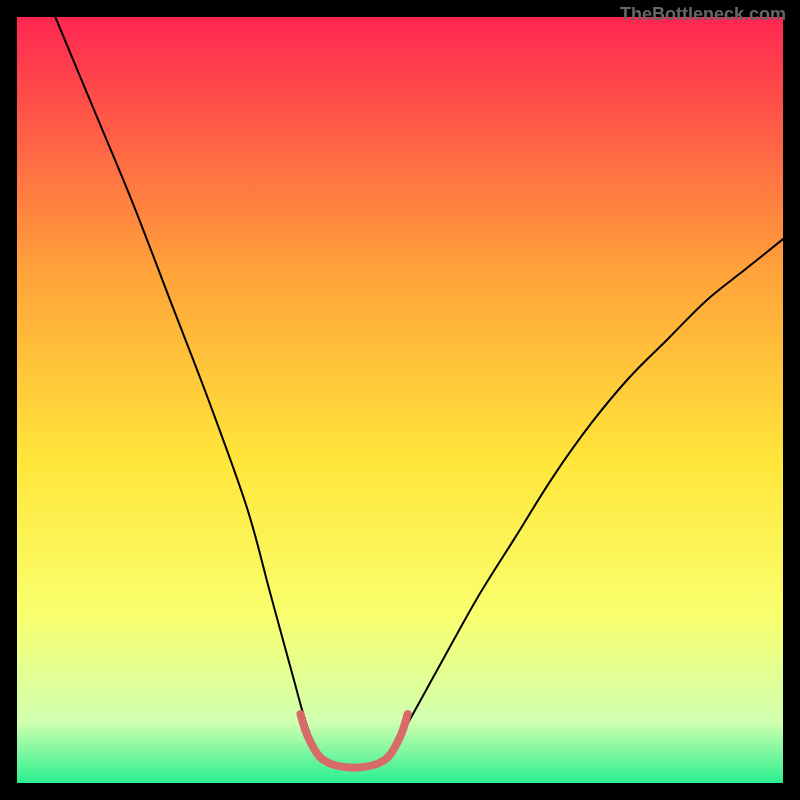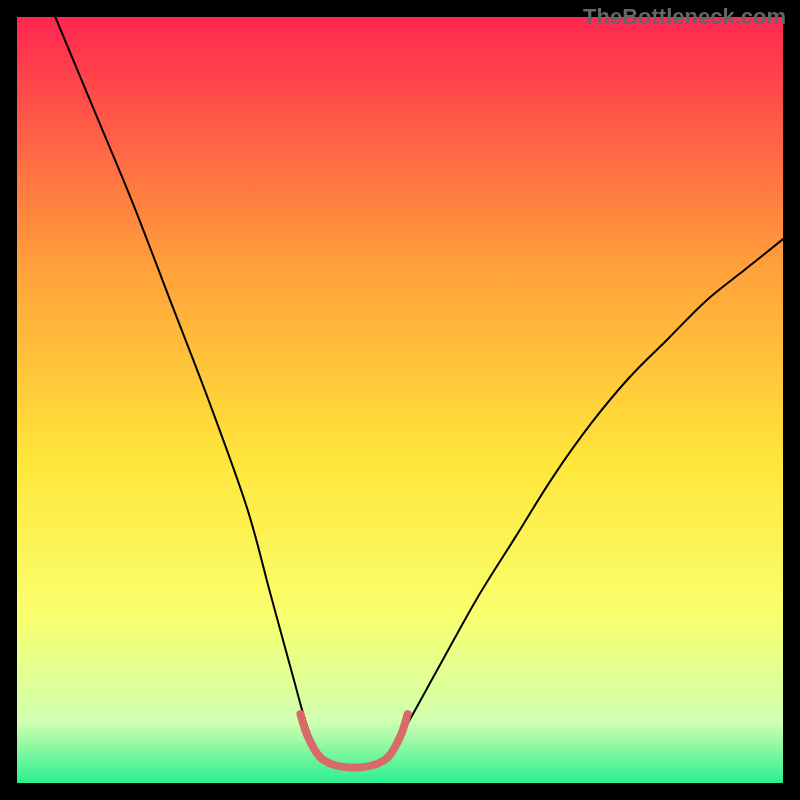--- a/index.html
+++ b/index.html
@@ -13,21 +13,21 @@
   .chart-container {
     position: relative;
     width: 800px;
     height: 800px;
   }
   .watermark {
     position: absolute;
     top: 4px;
     right: 14px;
     font-family: Arial, Helvetica, sans-serif;
-    font-size: 22px;
+    font-size: 18px;
     font-weight: bold;
     color: #666;
     z-index: 10;
   }
   svg {
     display: block;
   }
 </style>
 </head>
 <body>

